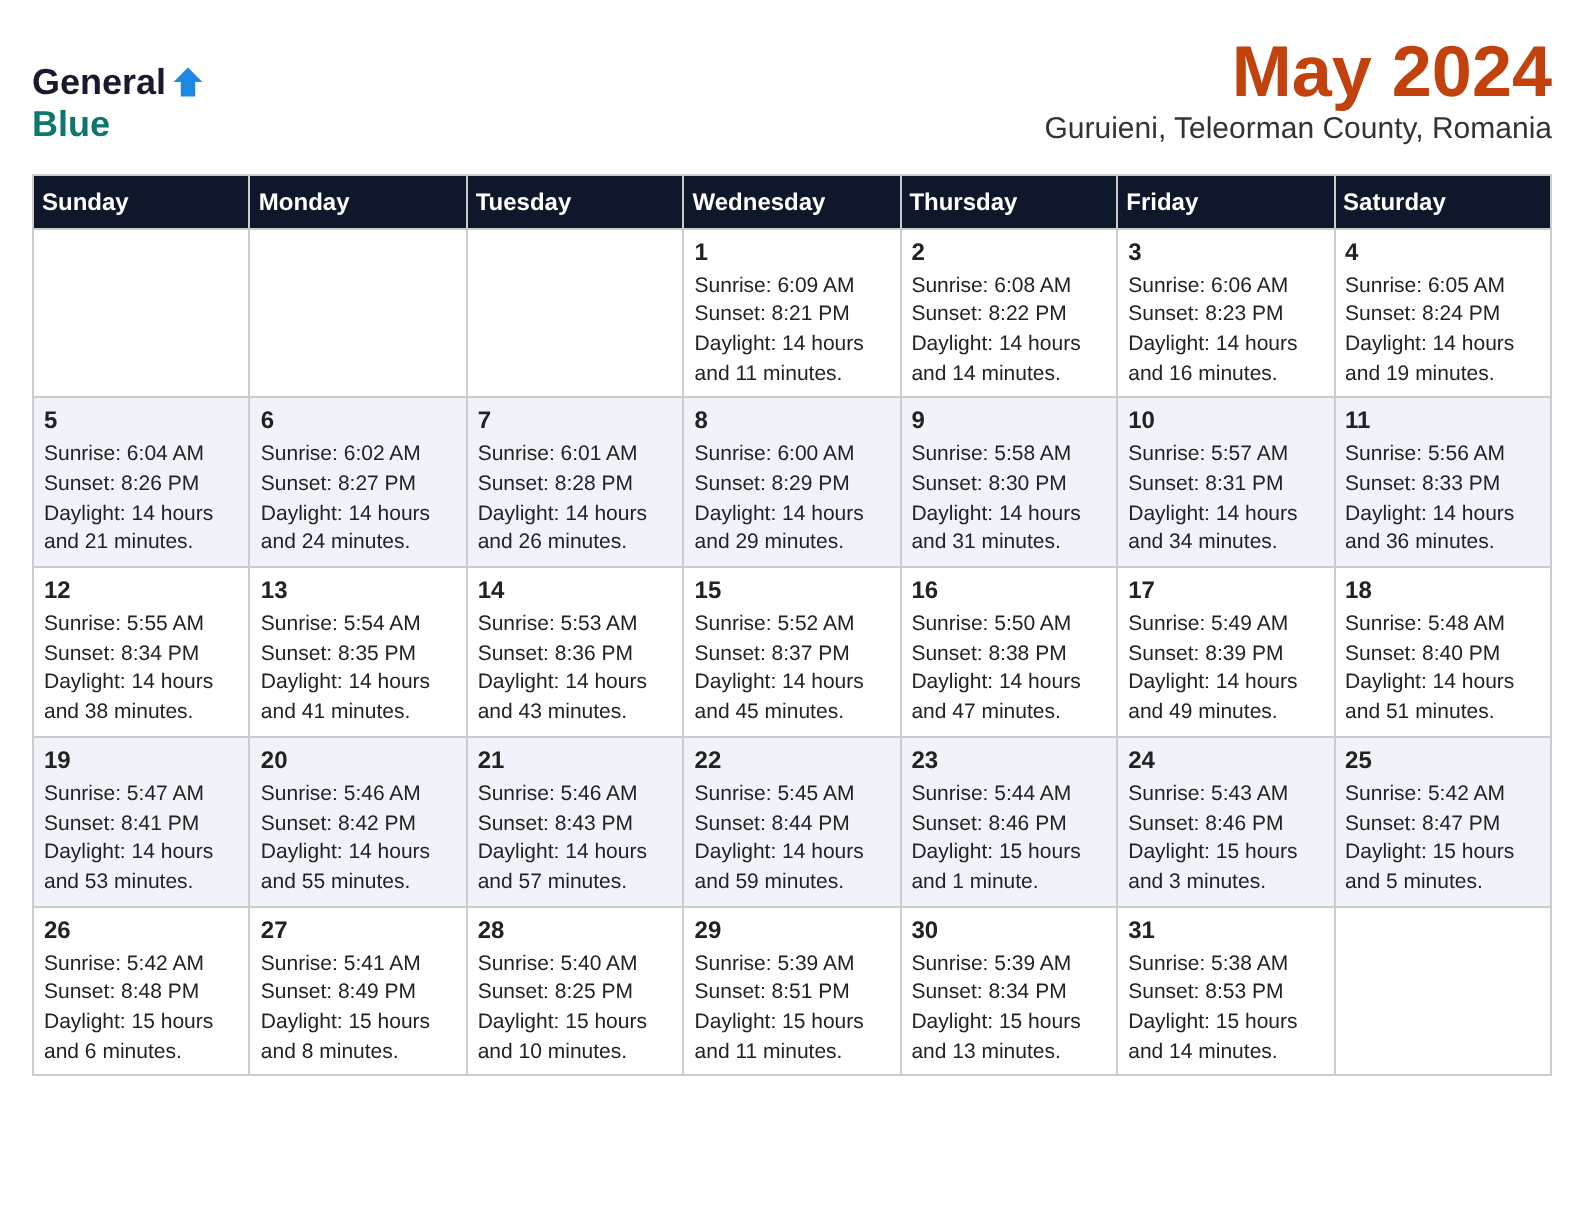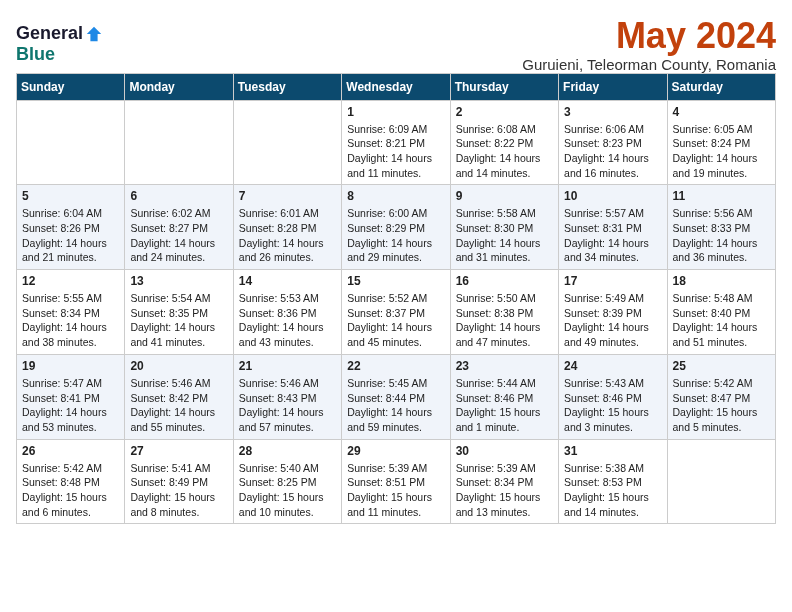--- a/index.html
+++ b/index.html
@@ -6,22 +6,22 @@
     body {
       font-family: Arial, sans-serif;
       background: #fff;
       width: 792px;
       min-height: 612px;
       padding: 16px;
     }
     .header {
       display: flex;
       justify-content: space-between;
-      align-items: center;
-      margin-bottom: 0;
+      align-items: flex-end;
+      margin-bottom: 14px;
     }
     .logo {
       display: flex;
       flex-direction: column;
       align-items: flex-start;
     }
     .logo-text {
       display: flex;
       align-items: center;
       gap: 0;
@@ -53,21 +53,21 @@
     .location {
       font-size: 15px;
       color: #333;
     }
     .calendar {
       width: 100%;
       border-collapse: collapse;
       font-size: 11px;
     }
     .calendar th {
-      background: #0c4a6e;
+      background: #0f172a;
       color: #fff;
       padding: 6px 4px;
       text-align: left;
       font-size: 12px;
       font-weight: bold;
       border: 1px solid #ccc;
     }
     .calendar td {
       border: 1px solid #ccc;
       vertical-align: top;

